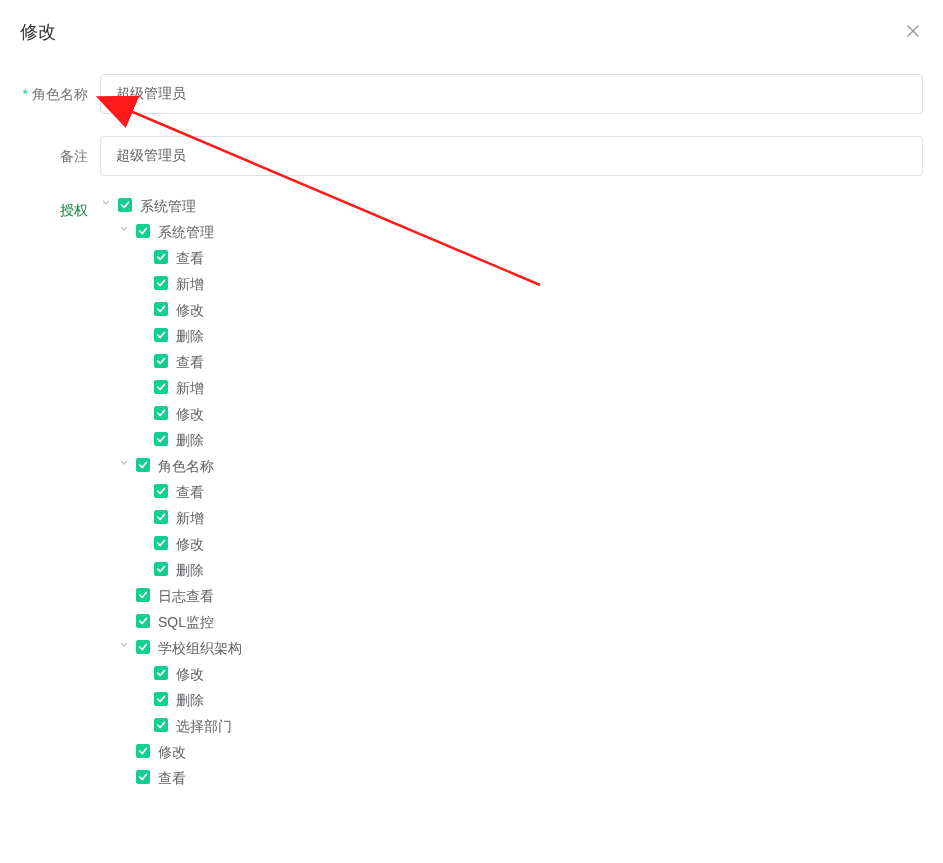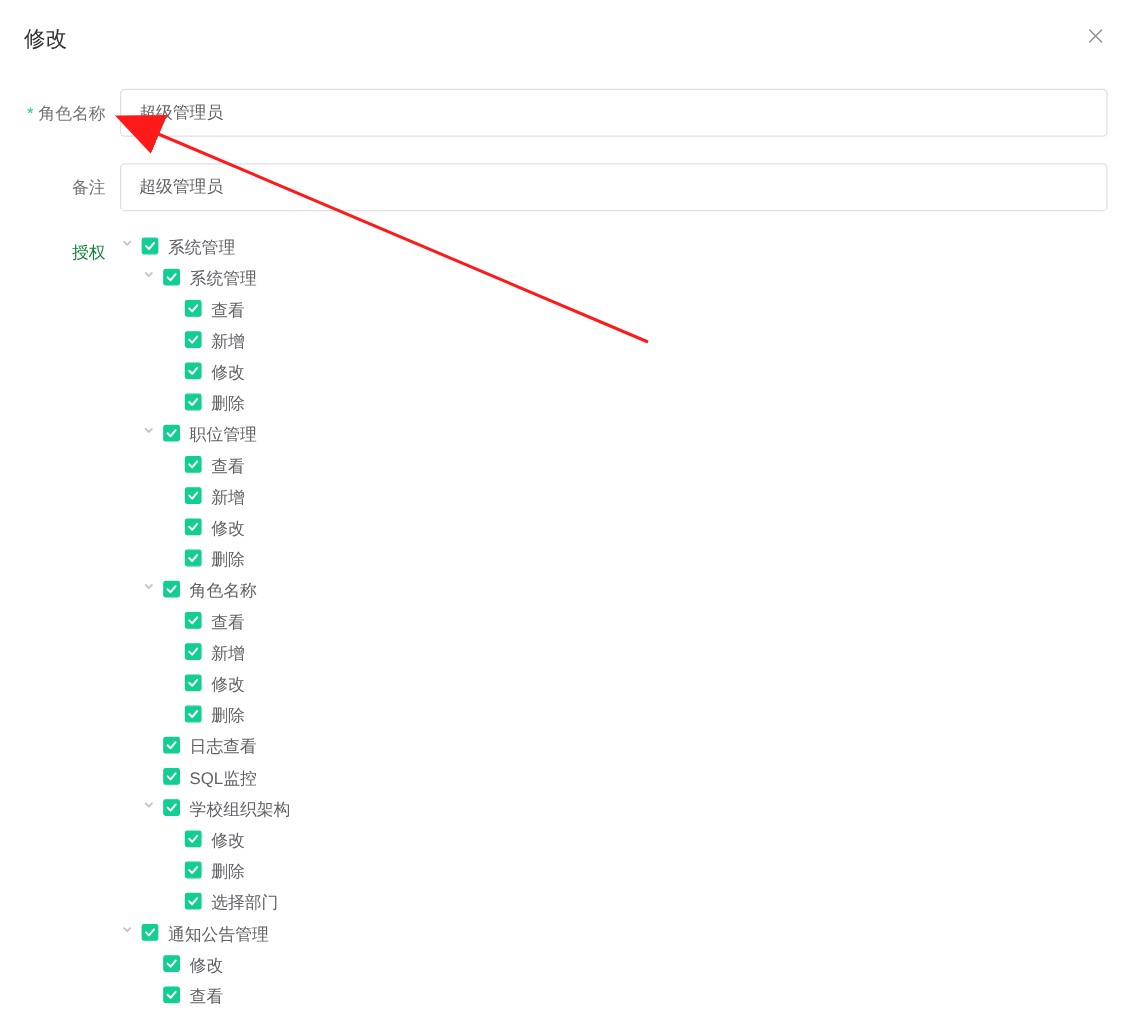--- a/index.html
+++ b/index.html
@@ -240,32 +240,86 @@
                 </svg>
               </span>
               <span class="tree-checkbox">
                 <svg viewBox="0 0 12 12">
                   <path d="M2 6 L5 9 L10 3" stroke="#fff" stroke-width="2" fill="none" stroke-linecap="round" stroke-linejoin="round"></path>
                 </svg>
               </span>
               <span class="tree-text">删除</span>
             </div>
           </div>
+          <div class="tree-children">
+            <div class="tree-node">
+              <span class="tree-caret placeholder">
+                <svg width="8" height="8" viewBox="0 0 8 8">
+                  <path d="M1 1 L4 4 L1 7" fill="none" stroke="#c0c4cc" stroke-width="1.5" transform="rotate(90 4 4)"></path>
+                </svg>
+              </span>
+              <span class="tree-checkbox">
+                <svg viewBox="0 0 12 12">
+                  <path d="M2 6 L5 9 L10 3" stroke="#fff" stroke-width="2" fill="none" stroke-linecap="round" stroke-linejoin="round"></path>
+                </svg>
+              </span>
+              <span class="tree-text">查看</span>
+            </div>
+            <div class="tree-node">
+              <span class="tree-caret placeholder">
+                <svg width="8" height="8" viewBox="0 0 8 8">
+                  <path d="M1 1 L4 4 L1 7" fill="none" stroke="#c0c4cc" stroke-width="1.5" transform="rotate(90 4 4)"></path>
+                </svg>
+              </span>
+              <span class="tree-checkbox">
+                <svg viewBox="0 0 12 12">
+                  <path d="M2 6 L5 9 L10 3" stroke="#fff" stroke-width="2" fill="none" stroke-linecap="round" stroke-linejoin="round"></path>
+                </svg>
+              </span>
+              <span class="tree-text">新增</span>
+            </div>
+            <div class="tree-node">
+              <span class="tree-caret placeholder">
+                <svg width="8" height="8" viewBox="0 0 8 8">
+                  <path d="M1 1 L4 4 L1 7" fill="none" stroke="#c0c4cc" stroke-width="1.5" transform="rotate(90 4 4)"></path>
+                </svg>
+              </span>
+              <span class="tree-checkbox">
+                <svg viewBox="0 0 12 12">
+                  <path d="M2 6 L5 9 L10 3" stroke="#fff" stroke-width="2" fill="none" stroke-linecap="round" stroke-linejoin="round"></path>
+                </svg>
+              </span>
+              <span class="tree-text">修改</span>
+            </div>
+            <div class="tree-node">
+              <span class="tree-caret placeholder">
+                <svg width="8" height="8" viewBox="0 0 8 8">
+                  <path d="M1 1 L4 4 L1 7" fill="none" stroke="#c0c4cc" stroke-width="1.5" transform="rotate(90 4 4)"></path>
+                </svg>
+              </span>
+              <span class="tree-checkbox">
+                <svg viewBox="0 0 12 12">
+                  <path d="M2 6 L5 9 L10 3" stroke="#fff" stroke-width="2" fill="none" stroke-linecap="round" stroke-linejoin="round"></path>
+                </svg>
+              </span>
+              <span class="tree-text">删除</span>
+            </div>
+          </div>
           <div class="tree-node">
             <span class="tree-caret">
               <svg width="8" height="8" viewBox="0 0 8 8">
                 <path d="M1 1 L4 4 L1 7" fill="none" stroke="#c0c4cc" stroke-width="1.5" transform="rotate(90 4 4)"></path>
               </svg>
             </span>
             <span class="tree-checkbox">
               <svg viewBox="0 0 12 12">
                 <path d="M2 6 L5 9 L10 3" stroke="#fff" stroke-width="2" fill="none" stroke-linecap="round" stroke-linejoin="round"></path>
               </svg>
             </span>
-            <span class="tree-text">职位管理</span>
+            <span class="tree-text">角色名称</span>
           </div>
           <div class="tree-children">
             <div class="tree-node">
               <span class="tree-caret placeholder">
                 <svg width="8" height="8" viewBox="0 0 8 8">
                   <path d="M1 1 L4 4 L1 7" fill="none" stroke="#c0c4cc" stroke-width="1.5" transform="rotate(90 4 4)"></path>
                 </svg>
               </span>
               <span class="tree-checkbox">
                 <svg viewBox="0 0 12 12">
@@ -308,179 +362,99 @@
               </span>
               <span class="tree-checkbox">
                 <svg viewBox="0 0 12 12">
                   <path d="M2 6 L5 9 L10 3" stroke="#fff" stroke-width="2" fill="none" stroke-linecap="round" stroke-linejoin="round"></path>
                 </svg>
               </span>
               <span class="tree-text">删除</span>
             </div>
           </div>
           <div class="tree-node">
+            <span class="tree-caret placeholder">
+              <svg width="8" height="8" viewBox="0 0 8 8">
+                <path d="M1 1 L4 4 L1 7" fill="none" stroke="#c0c4cc" stroke-width="1.5" transform="rotate(90 4 4)"></path>
+              </svg>
+            </span>
+            <span class="tree-checkbox">
+              <svg viewBox="0 0 12 12">
+                <path d="M2 6 L5 9 L10 3" stroke="#fff" stroke-width="2" fill="none" stroke-linecap="round" stroke-linejoin="round"></path>
+              </svg>
+            </span>
+            <span class="tree-text">日志查看</span>
+          </div>
+          <div class="tree-node">
+            <span class="tree-caret placeholder">
+              <svg width="8" height="8" viewBox="0 0 8 8">
+                <path d="M1 1 L4 4 L1 7" fill="none" stroke="#c0c4cc" stroke-width="1.5" transform="rotate(90 4 4)"></path>
+              </svg>
+            </span>
+            <span class="tree-checkbox">
+              <svg viewBox="0 0 12 12">
+                <path d="M2 6 L5 9 L10 3" stroke="#fff" stroke-width="2" fill="none" stroke-linecap="round" stroke-linejoin="round"></path>
+              </svg>
+            </span>
+            <span class="tree-text">SQL监控</span>
+          </div>
+          <div class="tree-node">
             <span class="tree-caret">
               <svg width="8" height="8" viewBox="0 0 8 8">
                 <path d="M1 1 L4 4 L1 7" fill="none" stroke="#c0c4cc" stroke-width="1.5" transform="rotate(90 4 4)"></path>
               </svg>
             </span>
             <span class="tree-checkbox">
               <svg viewBox="0 0 12 12">
                 <path d="M2 6 L5 9 L10 3" stroke="#fff" stroke-width="2" fill="none" stroke-linecap="round" stroke-linejoin="round"></path>
               </svg>
             </span>
-            <span class="tree-text">角色名称</span>
+            <span class="tree-text">学校组织架构</span>
           </div>
           <div class="tree-children">
             <div class="tree-node">
               <span class="tree-caret placeholder">
                 <svg width="8" height="8" viewBox="0 0 8 8">
                   <path d="M1 1 L4 4 L1 7" fill="none" stroke="#c0c4cc" stroke-width="1.5" transform="rotate(90 4 4)"></path>
                 </svg>
               </span>
               <span class="tree-checkbox">
                 <svg viewBox="0 0 12 12">
                   <path d="M2 6 L5 9 L10 3" stroke="#fff" stroke-width="2" fill="none" stroke-linecap="round" stroke-linejoin="round"></path>
                 </svg>
               </span>
-              <span class="tree-text">查看</span>
-            </div>
-            <div class="tree-node">
-              <span class="tree-caret placeholder">
-                <svg width="8" height="8" viewBox="0 0 8 8">
-                  <path d="M1 1 L4 4 L1 7" fill="none" stroke="#c0c4cc" stroke-width="1.5" transform="rotate(90 4 4)"></path>
-                </svg>
-              </span>
-              <span class="tree-checkbox">
-                <svg viewBox="0 0 12 12">
-                  <path d="M2 6 L5 9 L10 3" stroke="#fff" stroke-width="2" fill="none" stroke-linecap="round" stroke-linejoin="round"></path>
-                </svg>
-              </span>
-              <span class="tree-text">新增</span>
-            </div>
-            <div class="tree-node">
-              <span class="tree-caret placeholder">
-                <svg width="8" height="8" viewBox="0 0 8 8">
-                  <path d="M1 1 L4 4 L1 7" fill="none" stroke="#c0c4cc" stroke-width="1.5" transform="rotate(90 4 4)"></path>
-                </svg>
-              </span>
-              <span class="tree-checkbox">
-                <svg viewBox="0 0 12 12">
-                  <path d="M2 6 L5 9 L10 3" stroke="#fff" stroke-width="2" fill="none" stroke-linecap="round" stroke-linejoin="round"></path>
-                </svg>
-              </span>
               <span class="tree-text">修改</span>
             </div>
             <div class="tree-node">
               <span class="tree-caret placeholder">
                 <svg width="8" height="8" viewBox="0 0 8 8">
                   <path d="M1 1 L4 4 L1 7" fill="none" stroke="#c0c4cc" stroke-width="1.5" transform="rotate(90 4 4)"></path>
                 </svg>
               </span>
               <span class="tree-checkbox">
                 <svg viewBox="0 0 12 12">
                   <path d="M2 6 L5 9 L10 3" stroke="#fff" stroke-width="2" fill="none" stroke-linecap="round" stroke-linejoin="round"></path>
                 </svg>
               </span>
               <span class="tree-text">删除</span>
             </div>
-          </div>
-          <div class="tree-node">
-            <span class="tree-caret placeholder">
-              <svg width="8" height="8" viewBox="0 0 8 8">
-                <path d="M1 1 L4 4 L1 7" fill="none" stroke="#c0c4cc" stroke-width="1.5" transform="rotate(90 4 4)"></path>
-              </svg>
-            </span>
-            <span class="tree-checkbox">
-              <svg viewBox="0 0 12 12">
-                <path d="M2 6 L5 9 L10 3" stroke="#fff" stroke-width="2" fill="none" stroke-linecap="round" stroke-linejoin="round"></path>
-              </svg>
-            </span>
-            <span class="tree-text">日志查看</span>
-          </div>
-          <div class="tree-node">
-            <span class="tree-caret placeholder">
-              <svg width="8" height="8" viewBox="0 0 8 8">
-                <path d="M1 1 L4 4 L1 7" fill="none" stroke="#c0c4cc" stroke-width="1.5" transform="rotate(90 4 4)"></path>
-              </svg>
-            </span>
-            <span class="tree-checkbox">
-              <svg viewBox="0 0 12 12">
-                <path d="M2 6 L5 9 L10 3" stroke="#fff" stroke-width="2" fill="none" stroke-linecap="round" stroke-linejoin="round"></path>
-              </svg>
-            </span>
-            <span class="tree-text">SQL监控</span>
-          </div>
-          <div class="tree-node">
-            <span class="tree-caret">
-              <svg width="8" height="8" viewBox="0 0 8 8">
-                <path d="M1 1 L4 4 L1 7" fill="none" stroke="#c0c4cc" stroke-width="1.5" transform="rotate(90 4 4)"></path>
-              </svg>
-            </span>
-            <span class="tree-checkbox">
-              <svg viewBox="0 0 12 12">
-                <path d="M2 6 L5 9 L10 3" stroke="#fff" stroke-width="2" fill="none" stroke-linecap="round" stroke-linejoin="round"></path>
-              </svg>
-            </span>
-            <span class="tree-text">学校组织架构</span>
-          </div>
-          <div class="tree-children">
-            <div class="tree-node">
-              <span class="tree-caret placeholder">
-                <svg width="8" height="8" viewBox="0 0 8 8">
-                  <path d="M1 1 L4 4 L1 7" fill="none" stroke="#c0c4cc" stroke-width="1.5" transform="rotate(90 4 4)"></path>
-                </svg>
-              </span>
-              <span class="tree-checkbox">
-                <svg viewBox="0 0 12 12">
-                  <path d="M2 6 L5 9 L10 3" stroke="#fff" stroke-width="2" fill="none" stroke-linecap="round" stroke-linejoin="round"></path>
-                </svg>
-              </span>
-              <span class="tree-text">修改</span>
-            </div>
-            <div class="tree-node">
-              <span class="tree-caret placeholder">
-                <svg width="8" height="8" viewBox="0 0 8 8">
-                  <path d="M1 1 L4 4 L1 7" fill="none" stroke="#c0c4cc" stroke-width="1.5" transform="rotate(90 4 4)"></path>
-                </svg>
-              </span>
-              <span class="tree-checkbox">
-                <svg viewBox="0 0 12 12">
-                  <path d="M2 6 L5 9 L10 3" stroke="#fff" stroke-width="2" fill="none" stroke-linecap="round" stroke-linejoin="round"></path>
-                </svg>
-              </span>
-              <span class="tree-text">删除</span>
-            </div>
             <div class="tree-node">
               <span class="tree-caret placeholder">
                 <svg width="8" height="8" viewBox="0 0 8 8">
                   <path d="M1 1 L4 4 L1 7" fill="none" stroke="#c0c4cc" stroke-width="1.5" transform="rotate(90 4 4)"></path>
                 </svg>
               </span>
               <span class="tree-checkbox">
                 <svg viewBox="0 0 12 12">
                   <path d="M2 6 L5 9 L10 3" stroke="#fff" stroke-width="2" fill="none" stroke-linecap="round" stroke-linejoin="round"></path>
                 </svg>
               </span>
               <span class="tree-text">选择部门</span>
             </div>
           </div>
-        </div>
-        <div class="tree-node">
-          <span class="tree-caret">
-            <svg width="8" height="8" viewBox="0 0 8 8">
-              <path d="M1 1 L4 4 L1 7" fill="none" stroke="#c0c4cc" stroke-width="1.5" transform="rotate(90 4 4)"></path>
-            </svg>
-          </span>
-          <span class="tree-checkbox">
-            <svg viewBox="0 0 12 12">
-              <path d="M2 6 L5 9 L10 3" stroke="#fff" stroke-width="2" fill="none" stroke-linecap="round" stroke-linejoin="round"></path>
-            </svg>
-          </span>
-          <span class="tree-text">通知公告管理</span>
         </div>
         <div class="tree-children">
           <div class="tree-node">
             <span class="tree-caret placeholder">
               <svg width="8" height="8" viewBox="0 0 8 8">
                 <path d="M1 1 L4 4 L1 7" fill="none" stroke="#c0c4cc" stroke-width="1.5" transform="rotate(90 4 4)"></path>
               </svg>
             </span>
             <span class="tree-checkbox">
               <svg viewBox="0 0 12 12">

